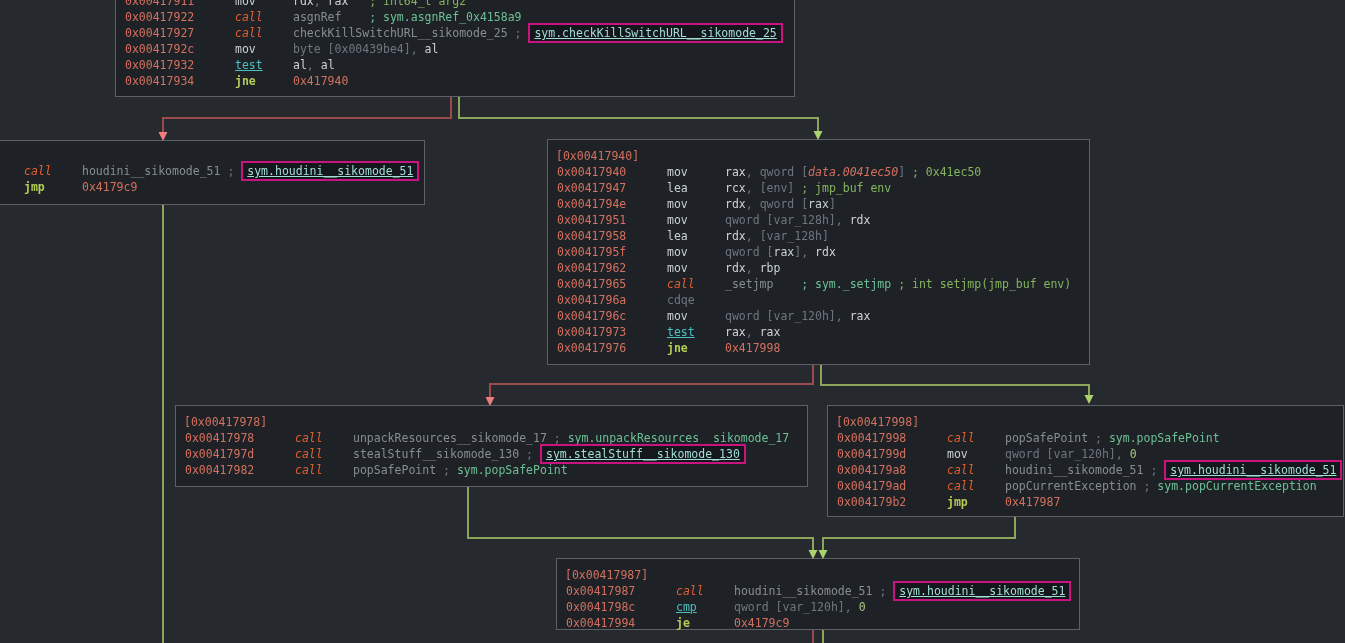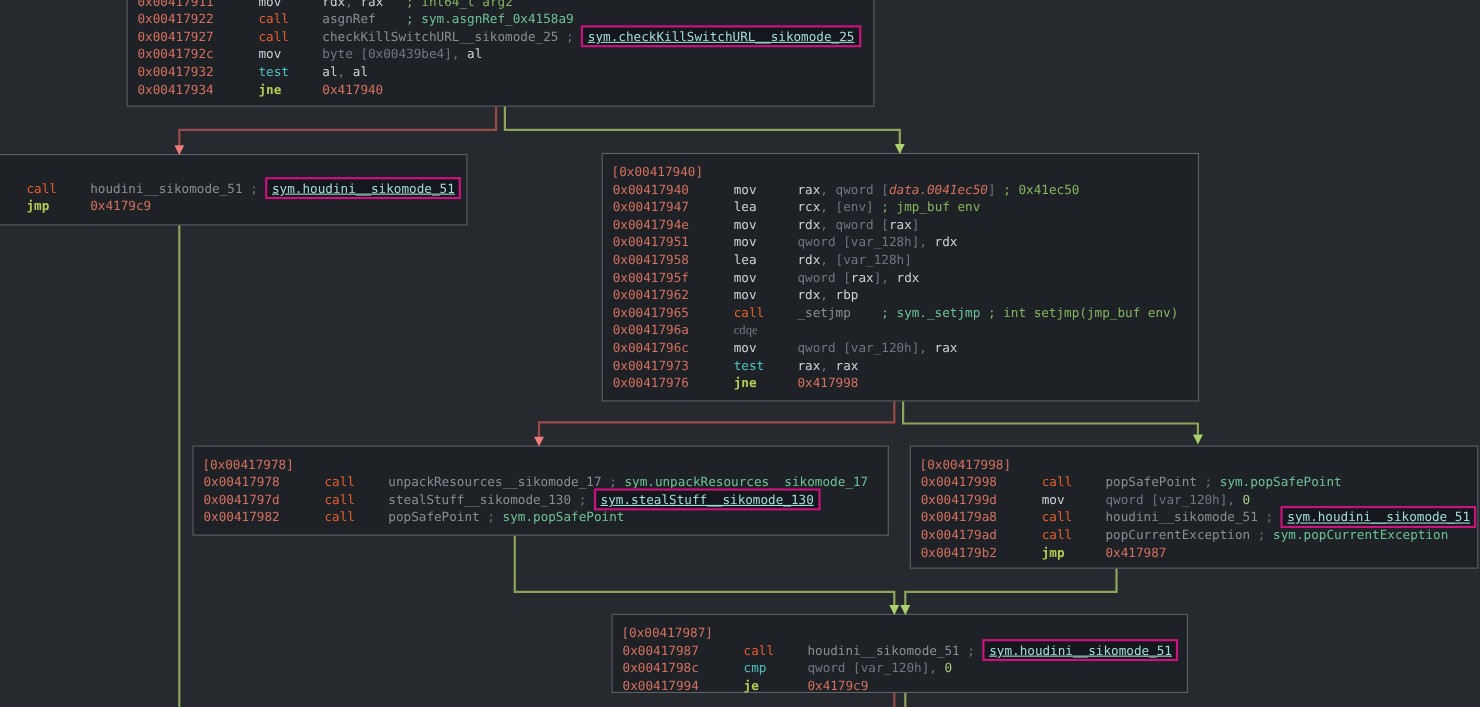--- a/index.html
+++ b/index.html
@@ -12,24 +12,24 @@
   .bb{
     position:absolute;box-sizing:border-box;
     background:var(--boxbg);border:1px solid var(--boxborder);
     font-size:11.5px;line-height:16px;white-space:pre;z-index:1;
   }
   .bb-header{height:16px;padding-left:8px;color:var(--addr);}
   .asm-line{height:16px;}
   .col-addr{display:inline-block;width:119px;padding-left:9px;box-sizing:border-box;color:var(--addr);}
   .col-mnem{display:inline-block;width:58px;}
   .m-mn{color:var(--mn);}
-  .m-call{color:var(--call);}
-  .m-tc{color:var(--tc);}
+  .m-call{color:var(--call);font-style:italic;}
+  .m-tc{color:var(--tc);text-decoration:underline;}
   .m-jmp{color:var(--jmp);font-weight:bold;}
-  .m-dim{color:var(--dim);font-family:Liberation Serif, serif;}
+  .m-dim{color:var(--dim);}
   .c-reg{color:var(--reg);}
   .c-mem{color:var(--mem);}
   .c-fn{color:var(--fn);}
   .c-pn{color:var(--pn);}
   .c-cmt{color:var(--cmt);}
   .c-flag{color:var(--flag);}
   .c-loc{color:var(--loc);text-align:center;}
   .c-dat{color:var(--dat);font-style:italic;}
   .c-imm{color:var(--imm);}
   .hl{

